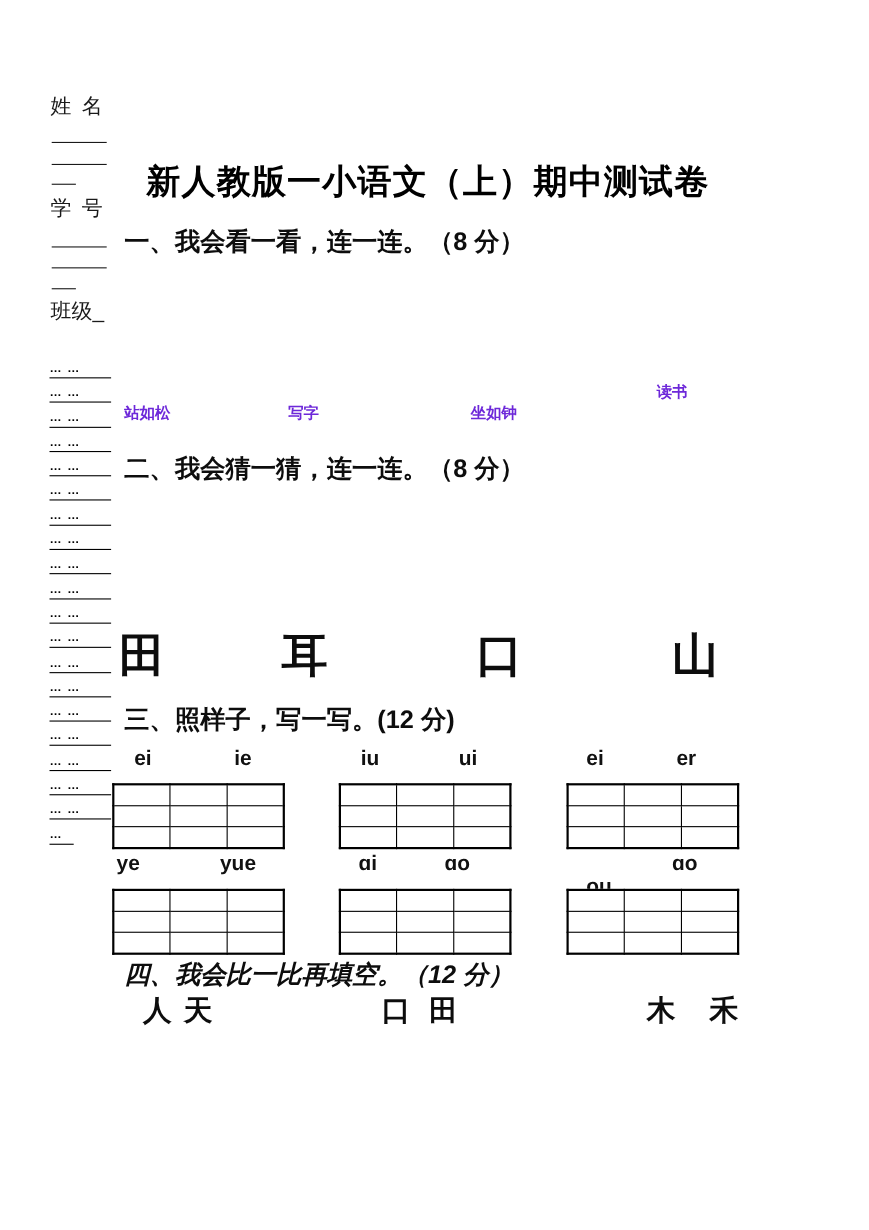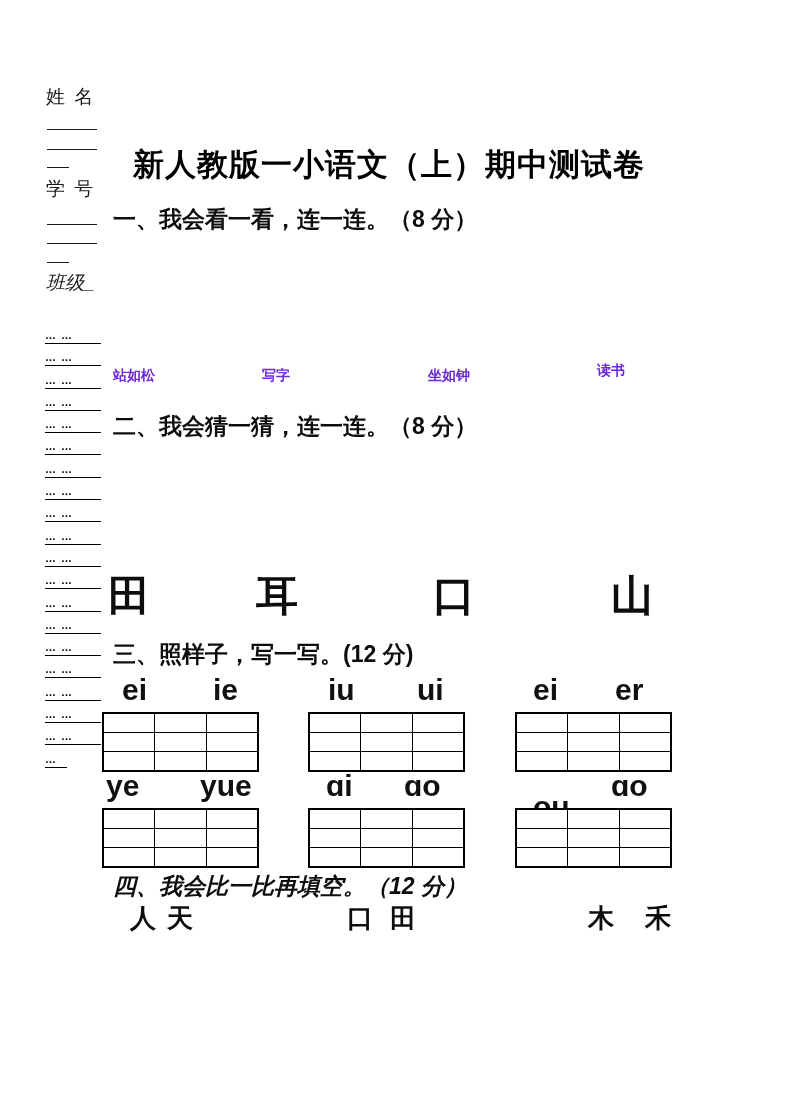--- a/index.html
+++ b/index.html
@@ -50,21 +50,21 @@
     font-size:14px;font-weight:bold;color:#6d28d9;
     white-space:nowrap;
   }
   .big-char{
     position:absolute;top:574px;
     font-size:42px;font-weight:bold;color:#0d0d0d;
     line-height:44px;
   }
   .pinyin{
     position:absolute;
-    font-size:30px;font-weight:bold;color:#111;
+    font-size:19px;font-weight:bold;color:#111;
     line-height:28px;white-space:nowrap;
   }
   table.pin-grid{
     position:absolute;
     width:157px;height:54px;
     border-collapse:collapse;table-layout:fixed;
     border:2px solid #000;
     background:#fff;
   }
   table.pin-grid td{border:1px solid #000;height:18px;padding:0;}
@@ -82,21 +82,21 @@
   <div class="m-label" style="top:84px;">姓 名</div>
   <div class="m-line" style="top:129px;"></div>
   <div class="m-line" style="top:149px;"></div>
   <div class="m-line short" style="top:167px;"></div>
 
   <div class="m-label" style="top:176px;">学 号</div>
   <div class="m-line" style="top:224px;"></div>
   <div class="m-line" style="top:243px;"></div>
   <div class="m-line short" style="top:262px;"></div>
 
-  <div class="m-label" style="top:270px;letter-spacing:0;font-style:italic;">班级_</div>
+  <div class="m-label" style="top:270px;letter-spacing:0;">班级_</div>
 
   <div class="dots-col">
       <div class="dots-row">… …</div>
       <div class="dots-row">… …</div>
       <div class="dots-row">… …</div>
       <div class="dots-row">… …</div>
       <div class="dots-row">… …</div>
       <div class="dots-row">… …</div>
       <div class="dots-row">… …</div>
       <div class="dots-row">… …</div>
@@ -113,21 +113,21 @@
       <div class="dots-row">… …</div>
       <div class="dots-row short">…</div>
     </div>
 
   <div class="doc-title">新人教版一小语文（上）期中测试卷</div>
 
   <div class="sec-heading" style="top:204px;">一、我会看一看，连一连。（8 分）</div>
   <div class="word-item" style="left:113px;top:367px;">站如松</div>
   <div class="word-item" style="left:262px;top:367px;">写字</div>
   <div class="word-item" style="left:428px;top:367px;">坐如钟</div>
-  <div class="word-item" style="left:597px;top:362px;">读书</div>
+  <div class="word-item" style="left:597px;top:348px;">读书</div>
 
   <div class="sec-heading" style="top:411px;">二、我会猜一猜，连一连。（8 分）</div>
   <div class="big-char" style="left:108px;">田</div>
   <div class="big-char" style="left:256px;">耳</div>
   <div class="big-char" style="left:433px;">口</div>
   <div class="big-char" style="left:611px;">山</div>
 
   <div class="sec-heading" style="top:639px;">三、照样子，写一写。(12 分)</div>
 
   <div class="pinyin" style="left:122px;top:676px;">ei</div>

